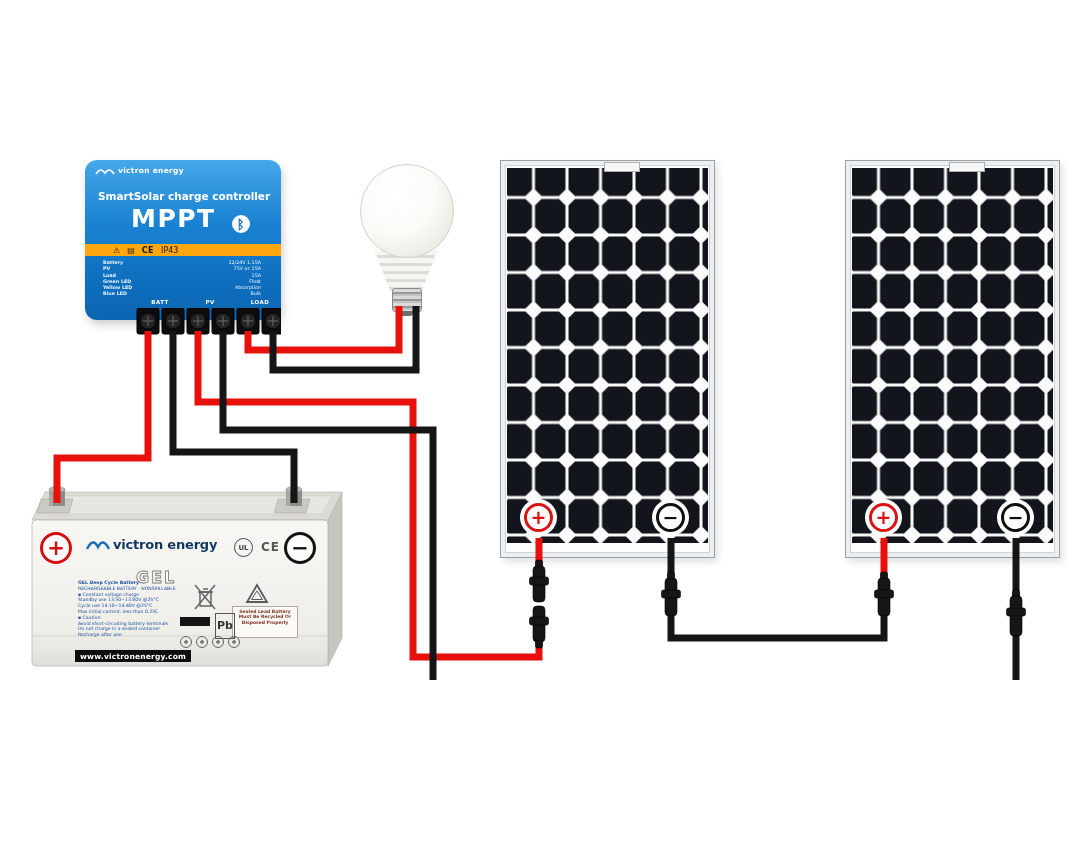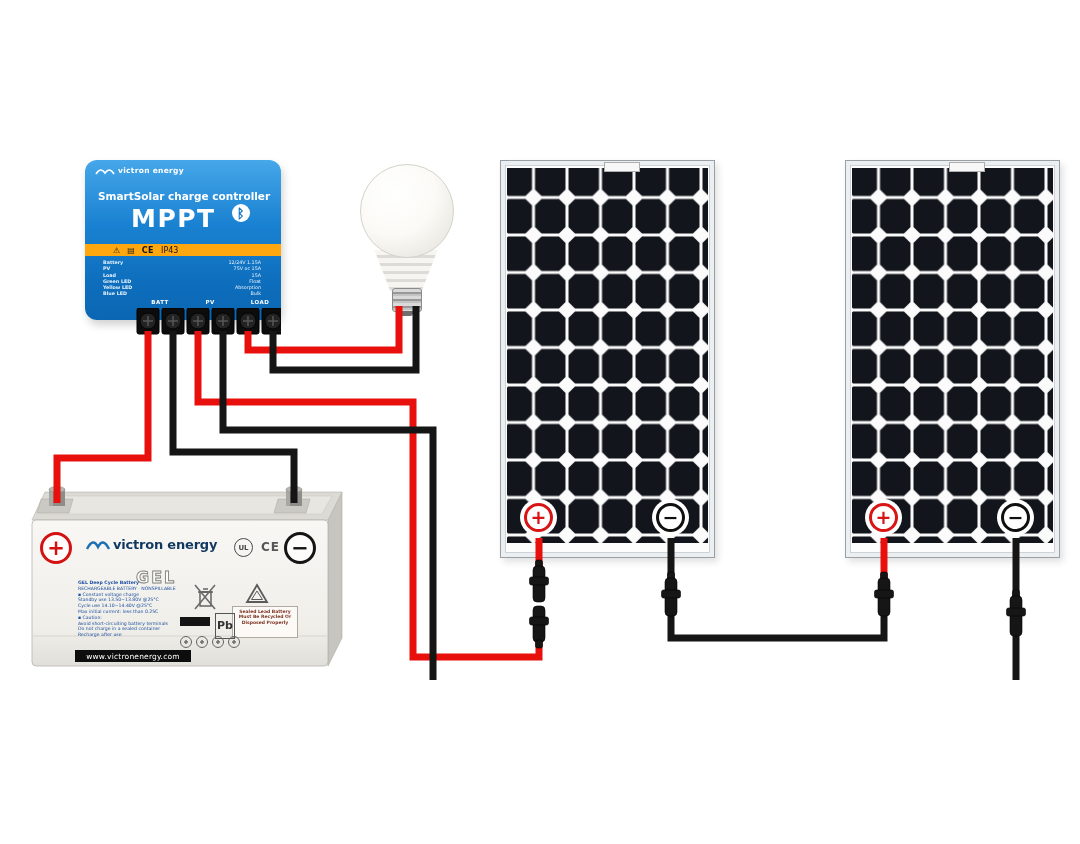--- a/index.html
+++ b/index.html
@@ -6,21 +6,21 @@
   .stage{position:relative;width:1080px;height:680px;background:#ffffff;overflow:hidden;
          font-family:"DejaVu Sans","Liberation Sans",sans-serif;}
 
   
   .controller{position:absolute;left:85px;top:160px;width:196px;height:160px;
     border-radius:12px;background:linear-gradient(180deg,#46a7e9 0%,#1a82d2 40%,#0e6fbe 75%,#0b66b2 100%);
     box-shadow:2px 5px 8px rgba(0,0,0,.18);}
   .vlogo{position:absolute;left:10px;top:6px;display:flex;align-items:center;gap:3px;}
   .vlogo-text{color:#fff;font-size:7.5px;font-weight:bold;letter-spacing:.3px;}
   .c-product{position:absolute;left:13px;top:30px;color:#fff;font-size:10.5px;font-weight:700;white-space:nowrap;}
-  .c-model-row{position:absolute;left:46px;top:44px;display:flex;align-items:flex-start;}
+  .c-model-row{position:absolute;left:46px;top:44px;display:flex;align-items:flex-end;}
   .c-model{color:#fff;font-size:25px;font-weight:bold;letter-spacing:1.5px;}
   .bt{width:18px;height:18px;border-radius:50%;background:#fff;color:#0f74c2;font-size:13px;font-weight:bold;
       display:flex;align-items:center;justify-content:center;margin-left:16px;}
   .stripe{position:absolute;left:0;top:84px;right:0;height:12px;background:#ffa70f;
       display:flex;align-items:center;gap:7px;padding-left:28px;font-size:8px;color:#151515;}
   .stripe .stripe-ce{font-weight:bold;letter-spacing:.5px;}
   .specs{position:absolute;left:18px;top:100px;right:20px;}
   .spec-row{display:flex;justify-content:space-between;font-size:4.8px;line-height:6.3px;color:#e6f2fd;}
   .spec-label{font-weight:bold;}
   .tl{position:absolute;top:139px;transform:translateX(-50%);font-size:5.5px;font-weight:bold;color:#fff;letter-spacing:.4px;}
@@ -66,21 +66,21 @@
   .bat-recycle{position:absolute;left:217px;top:97px;}
   .bat-note{position:absolute;left:204px;top:120px;width:62px;height:26px;border:1px solid #b0a9a0;background:#fbfaf7;
      font-size:4.5px;font-weight:bold;color:#7e3323;text-align:center;line-height:5.4px;padding:2px 1px;}
   .bat-bar{position:absolute;left:152px;top:131px;width:30px;height:9px;background:#141414;}
   .bat-pb{position:absolute;left:187px;top:127px;font-size:11px;font-weight:bold;color:#333;border:1px solid #555;
      padding:6px 1px;line-height:12px;}
   .bat-certs{position:absolute;left:152px;top:150px;display:flex;gap:4px;}
   .bat-certs i{width:10px;height:10px;border:1px solid #666;border-radius:50%;
      background:radial-gradient(circle,#777 0 1.5px,transparent 2px);}
   .bat-site{position:absolute;left:47px;top:164px;width:116px;height:12px;background:#0d0d0d;color:#fff;
-     font-size:7.5px;font-weight:normal;display:flex;align-items:center;justify-content:center;letter-spacing:.2px;}
+     font-size:7.5px;font-weight:bold;display:flex;align-items:center;justify-content:center;letter-spacing:.2px;}
 
   
   .wires{position:absolute;left:0;top:0;pointer-events:none;}
   .wires polyline{fill:none;stroke-width:7;}
   .mc4 rect{fill:#161616;stroke:#000;stroke-width:.6;}
 
   .chat-bubble{position:absolute;left:76px;top:826px;width:36px;height:36px;border-radius:50%;
      background:#8ec8e8;border:2px solid #6fb6dd;}
 </style>
 </head>

